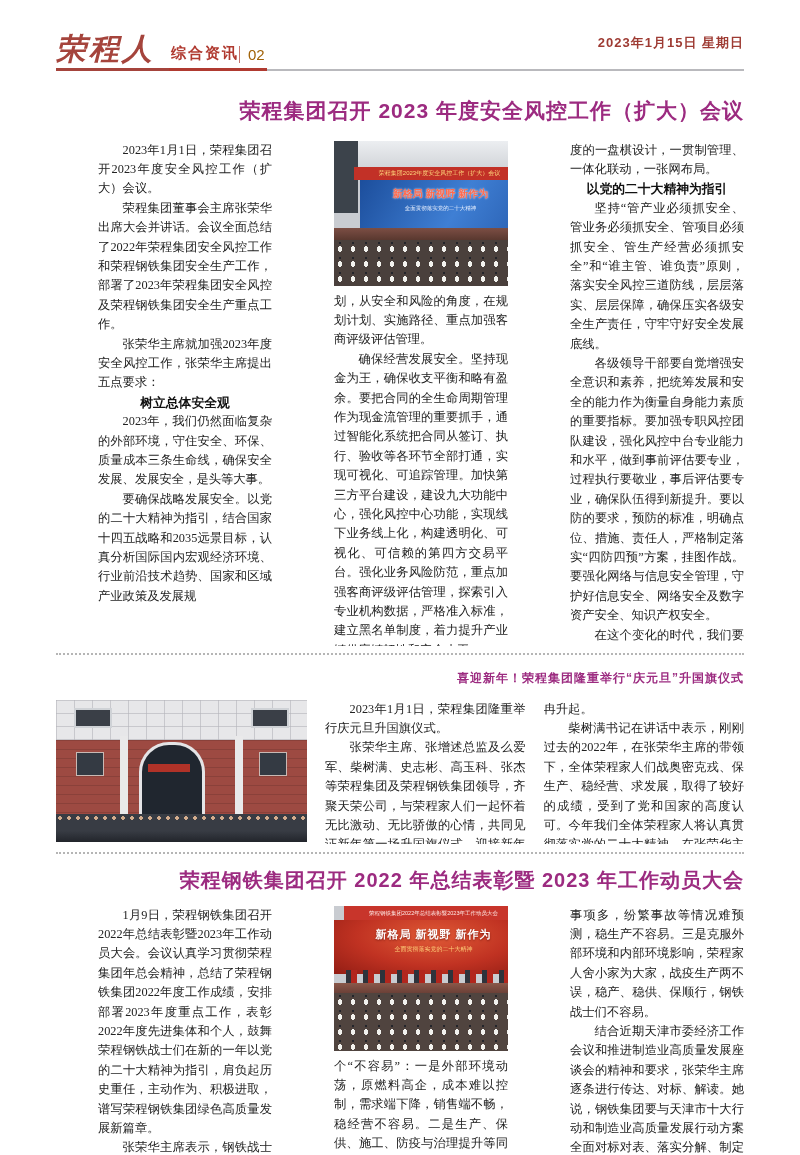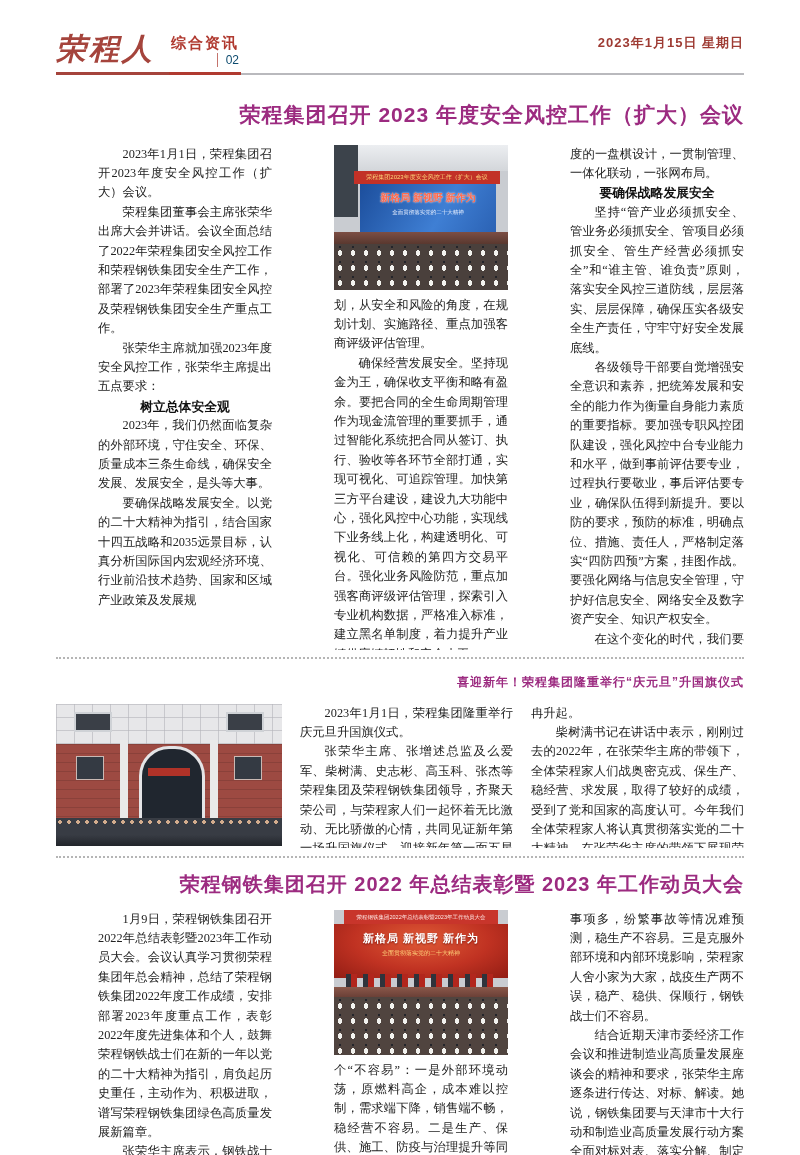--- a/index.html
+++ b/index.html
@@ -5,25 +5,25 @@
   html,body{margin:0;padding:0;background:#f3f3f1;}
   .page{position:relative;width:800px;height:1155px;margin:0 auto;background:#ffffff;
         box-sizing:border-box;padding:34px 56px 0 56px;overflow:hidden;
         font-family:"Liberation Serif","DejaVu Serif",serif;color:#222;}
   
   .header-row{display:flex;border-bottom:2px solid #b9b9bd;}
   .masthead{font-family:"Liberation Serif",serif;font-weight:bold;font-style:italic;
             font-size:30px;color:#a5443c;letter-spacing:3px;line-height:1;
             padding:0 14px 4px 0;border-bottom:3px solid #a5443c;margin-bottom:-2.5px;}
   .section-wrap{display:flex;align-items:flex-end;border-bottom:3px solid #b03a30;
-                margin-bottom:-2.5px;padding:0 2px 5px 2px;flex-direction:column;}
+                margin-bottom:-2.5px;padding:0 2px 5px 2px;}
   .section-name{font-family:"Liberation Sans",sans-serif;font-weight:bold;
                 font-size:15px;color:#b03a30;letter-spacing:2px;}
-  .page-no{font-family:"Liberation Sans",sans-serif;font-size:12px;color:#0c4a6e;
-           border-left:1px solid #c4736c;padding-left:8px;margin-left:8px;}
+  .page-no{font-family:"Liberation Sans",sans-serif;font-size:15px;color:#a16207;
+           border-left:1px solid #c4736c;padding-left:8px;}
   .issue-date{margin-left:auto;font-family:"Liberation Sans",sans-serif;font-weight:bold;
               font-size:13px;color:#9e3b33;padding-bottom:7px;letter-spacing:1px;}
   
   .a-title{text-align:right;color:#9c2b80;font-family:"Liberation Sans",sans-serif;
            font-weight:bold;font-size:21px;letter-spacing:1px;margin:0;}
   .t1{margin:26px 0 16px 0;}
   .t2{margin:15px 0 13px 0;font-size:12px;}
   .t3{margin:13px 0 12px 0;font-size:20px;}
   .cols3{display:flex;gap:20px;}
   .col{width:216px;overflow:hidden;font-size:12.3px;line-height:19.4px;
@@ -33,21 +33,21 @@
   .para{margin:0;text-indent:2em;}
   .cont{margin:0;text-indent:0;}
   .subhead{margin:0;text-align:center;font-family:"Liberation Sans",sans-serif;
            font-weight:bold;font-size:12.8px;line-height:19.4px;text-indent:0;color:#111;}
   .dotted-sep{border:0;border-top:2px dotted #b5b5b5;margin:7px 0 0 0;}
   
   .row2{display:flex;gap:18px;height:144px;margin-bottom:8px;}
   .row2 .tcol{flex:1;overflow:hidden;font-size:12.3px;line-height:19.4px;text-align:justify;}
   
   figure{margin:0;}
-  .photo{position:relative;overflow:hidden;background:#c9ccd1;}
+  .photo{position:relative;overflow:hidden;background:#c9ccd1;padding-left:25px;}
   .ph-hall{width:100%;height:145px;margin-bottom:6px;}
   
   .ph-ceiling{position:absolute;top:0;left:0;right:0;height:26px;
     background:linear-gradient(#eceef1,#d3d6da);}
   .ph-sidewall{position:absolute;top:0;left:0;width:24px;height:72px;background:#3c434b;}
   .ph-banner{position:absolute;top:26px;left:20px;right:8px;height:13px;background:#c23127;
     color:#ffd87c;font-family:"Liberation Sans",sans-serif;font-size:6px;line-height:13px;
     text-align:center;white-space:nowrap;overflow:hidden;}
   .ph-screen{position:absolute;top:39px;left:26px;right:12px;height:48px;
     background:linear-gradient(120deg,#1c4e9c,#3f7fd4 60%,#2b62b4);text-align:center;}
@@ -148,21 +148,21 @@
           <div class="ph-audience"></div>
         </figure>
         <p class="cont">划，从安全和风险的角度，在规划计划、实施路径、重点加强客商评级评估管理。</p>
         <p class="para">确保经营发展安全。坚持现金为王，确保收支平衡和略有盈余。要把合同的全生命周期管理作为现金流管理的重要抓手，通过智能化系统把合同从签订、执行、验收等各环节全部打通，实现可视化、可追踪管理。加快第三方平台建设，建设九大功能中心，强化风控中心功能，实现线下业务线上化，构建透明化、可视化、可信赖的第四方交易平台。强化业务风险防范，重点加强客商评级评估管理，探索引入专业机构数据，严格准入标准，建立黑名单制度，着力提升产业链供应链韧性和安全水平。</p>
         <p class="subhead">完善安全风控体系建设</p>
         <p class="para">集团安全风控委员会要按照一盘棋、一贯制、一体化、一张网的要求，从集团顶层设计好安全风控管理体系，实现安全和风险控制</p>
       </div>
 
       <div class="col h505">
         <p class="cont">度的一盘棋设计，一贯制管理、一体化联动，一张网布局。</p>
-        <p class="subhead">要确保战略发展安全</p>
+        <p class="subhead">以党的二十大精神为指引</p>
         <p class="para">坚持“管产业必须抓安全、管业务必须抓安全、管项目必须抓安全、管生产经营必须抓安全”和“谁主管、谁负责”原则，落实安全风控三道防线，层层落实、层层保障，确保压实各级安全生产责任，守牢守好安全发展底线。</p>
         <p class="para">各级领导干部要自觉增强安全意识和素养，把统筹发展和安全的能力作为衡量自身能力素质的重要指标。要加强专职风控团队建设，强化风控中台专业能力和水平，做到事前评估要专业，过程执行要敬业，事后评估要专业，确保队伍得到新提升。要以防的要求，预防的标准，明确点位、措施、责任人，严格制定落实“四防四预”方案，挂图作战。要强化网络与信息安全管理，守护好信息安全、网络安全及数字资产安全、知识产权安全。</p>
         <p class="para">在这个变化的时代，我们要以不变的初心、定力应万变，多维度大安全的理念不变，安全发展的主题、原则和底线不变，安全发展的决心和意志不变。让我们同心协力，团结奋斗，共建平安荣程、幸福荣程、和谐荣程，为区域经济高质量发展、安全发展奉献荣程智慧、作出荣程贡献！</p>
       </div>
 
     </div>
   </section>
 
   <hr class="dotted-sep">
 

